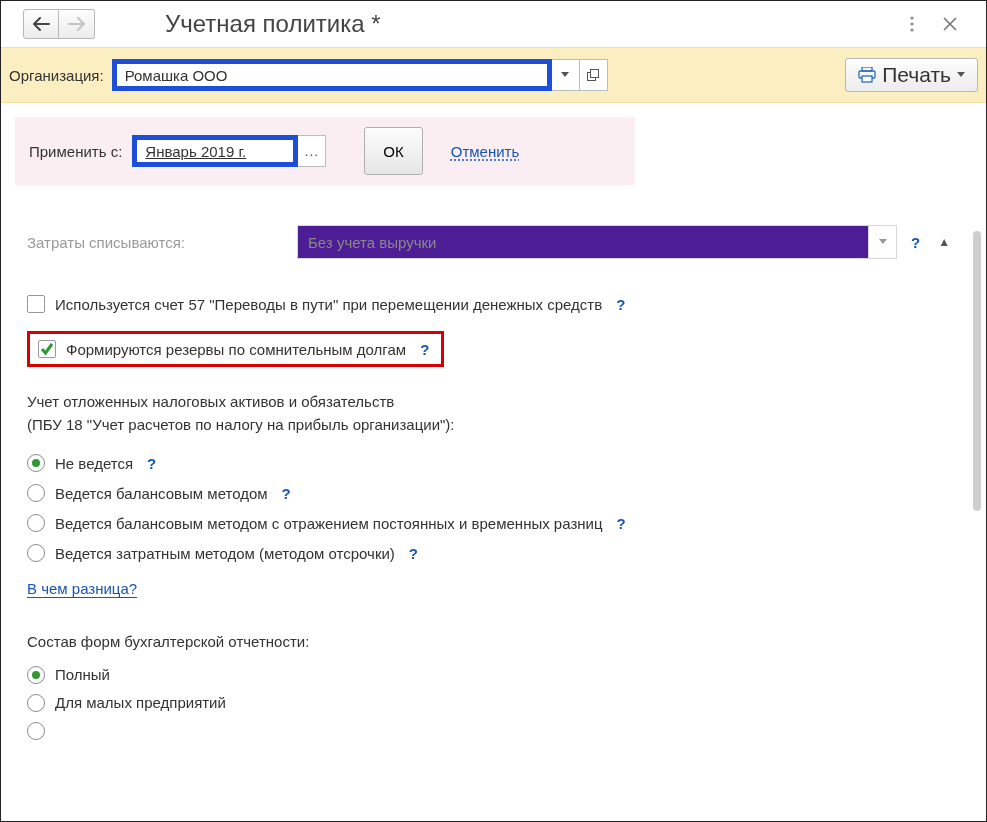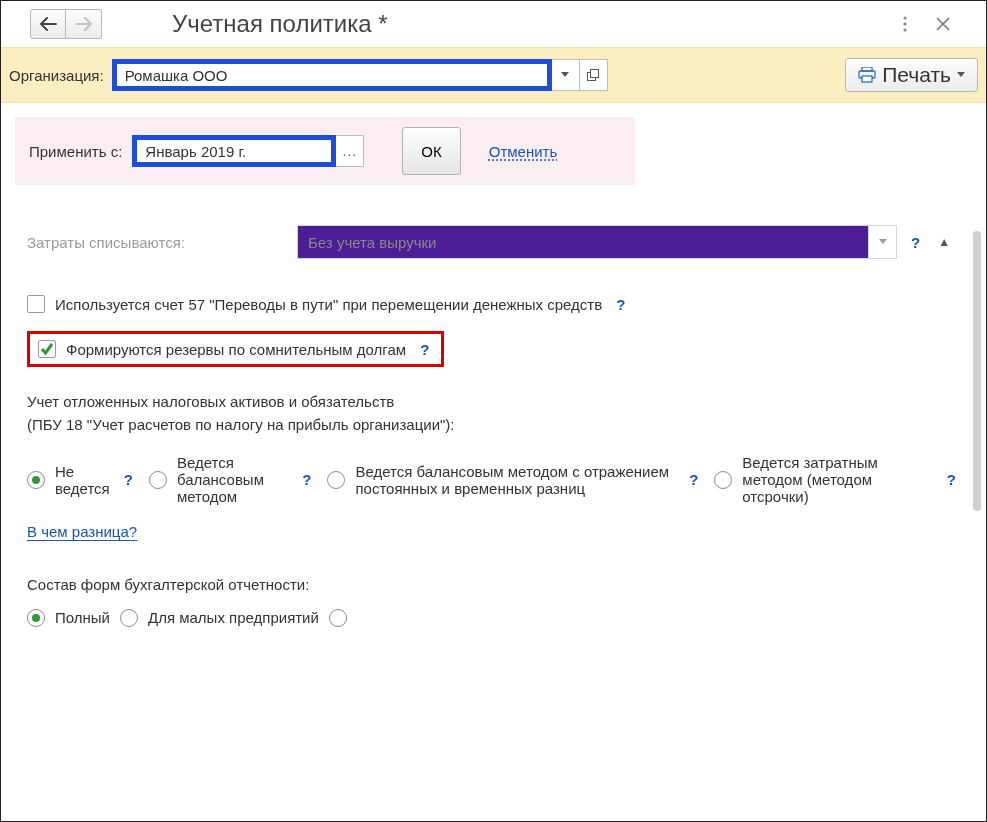--- a/index.html
+++ b/index.html
@@ -18,21 +18,21 @@
     position: relative;
     background: #fff;
     display: flex;
     flex-direction: column;
   }
   
   .titlebar {
     display: flex;
     align-items: center;
     height: 46px;
-    padding: 6px 29px;
+    padding: 6px 22px;
     gap: 10px;
   }
   .nav-btn {
     width: 36px;
     height: 30px;
     border: 1px solid #b8b8b8;
     background: linear-gradient(#fdfdfd,#ececec);
     border-radius: 3px;
     display: inline-flex;
     align-items: center;
@@ -201,21 +201,21 @@
   .highlight-box {
     border:3px solid #d80000;
     padding:6px 8px;
     display:inline-flex;
     align-items:center;
     gap:10px;
     width:fit-content;
   }
   
   .static-text { color:#333; line-height:1.5;}
-  .radio-group { display:flex;flex-direction:row;gap:12px; }
+  .radio-group { display:flex;flex-direction:column;gap:12px; }
   .radio-row { display:flex;align-items:center;gap:10px; }
   .radio {
     width:18px;height:18px;border:1px solid #8c8c8c;border-radius:50%;
     display:inline-flex;align-items:center;justify-content:center;
     cursor:pointer;background:#fff;flex-shrink:0;
   }
   .radio.selected::after{
     content:"";width:8px;height:8px;border-radius:50%;background:#2e9a33;display:block;
   }
   .link2 {
@@ -294,21 +294,21 @@
       <span>Печать</span>
       <svg width="8" height="6" viewBox="0 0 8 6">
           <path d="M0 0 L4 5 L8 0" fill="#555"></path>
         </svg>
     </button>
   </div>
 
   <div class="applybar">
     <span class="lbl">Применить с:</span>
     <div class="field-wrap">
-      <input class="text-input" style="width: 204px;" value="Январь 2019 г.">
+      <input class="text-input" style="width: 166px; text-decoration: underline;" value="Январь 2019 г.">
       <div class="addon-btn" style="font-size:14px;letter-spacing:1px;">...</div>
     </div>
     <span style="width:18px"></span>
     <button class="ok-btn">ОК</button>
     <span style="width:8px"></span>
     <span class="link">Отменить</span>
   </div>
 
   <div class="content">
 

